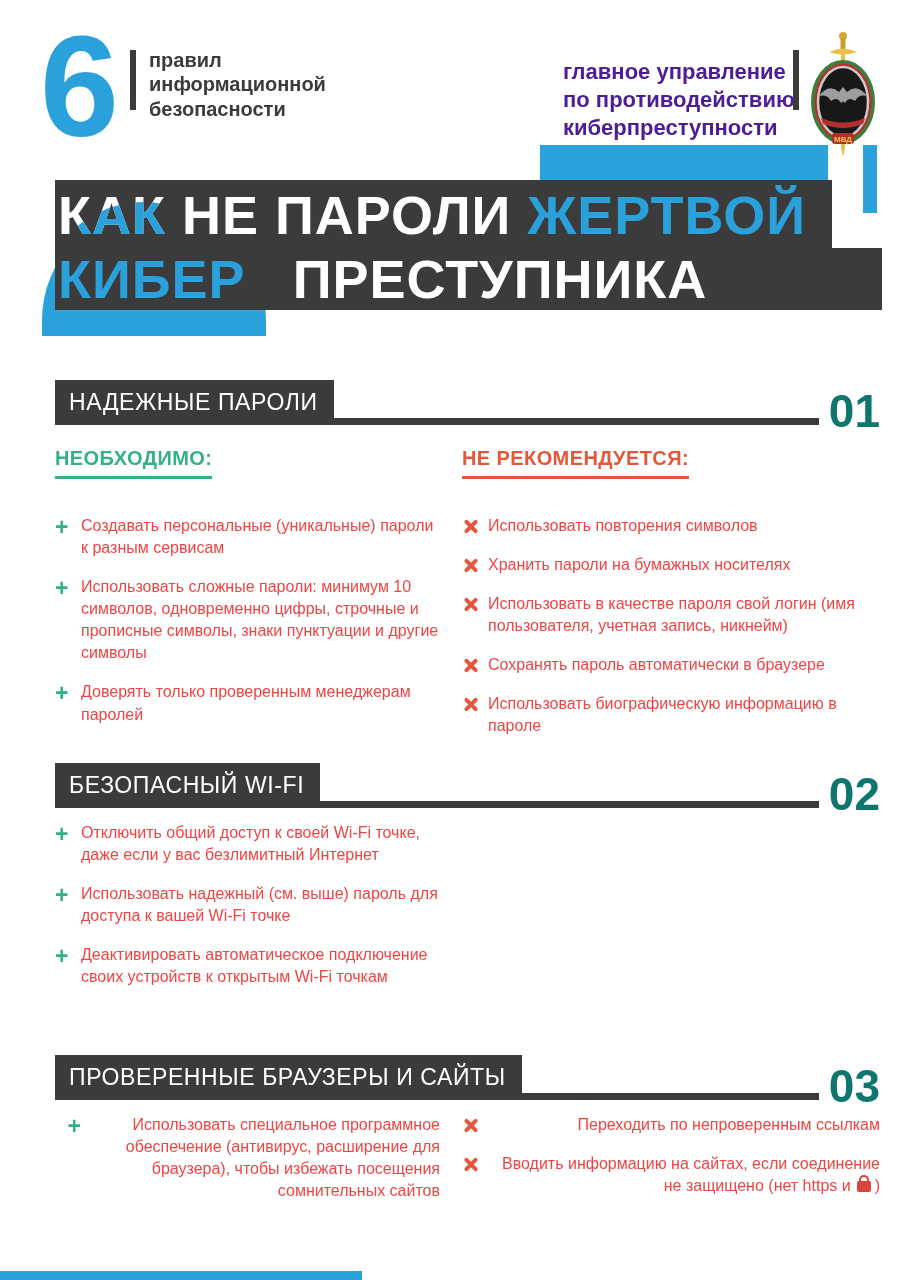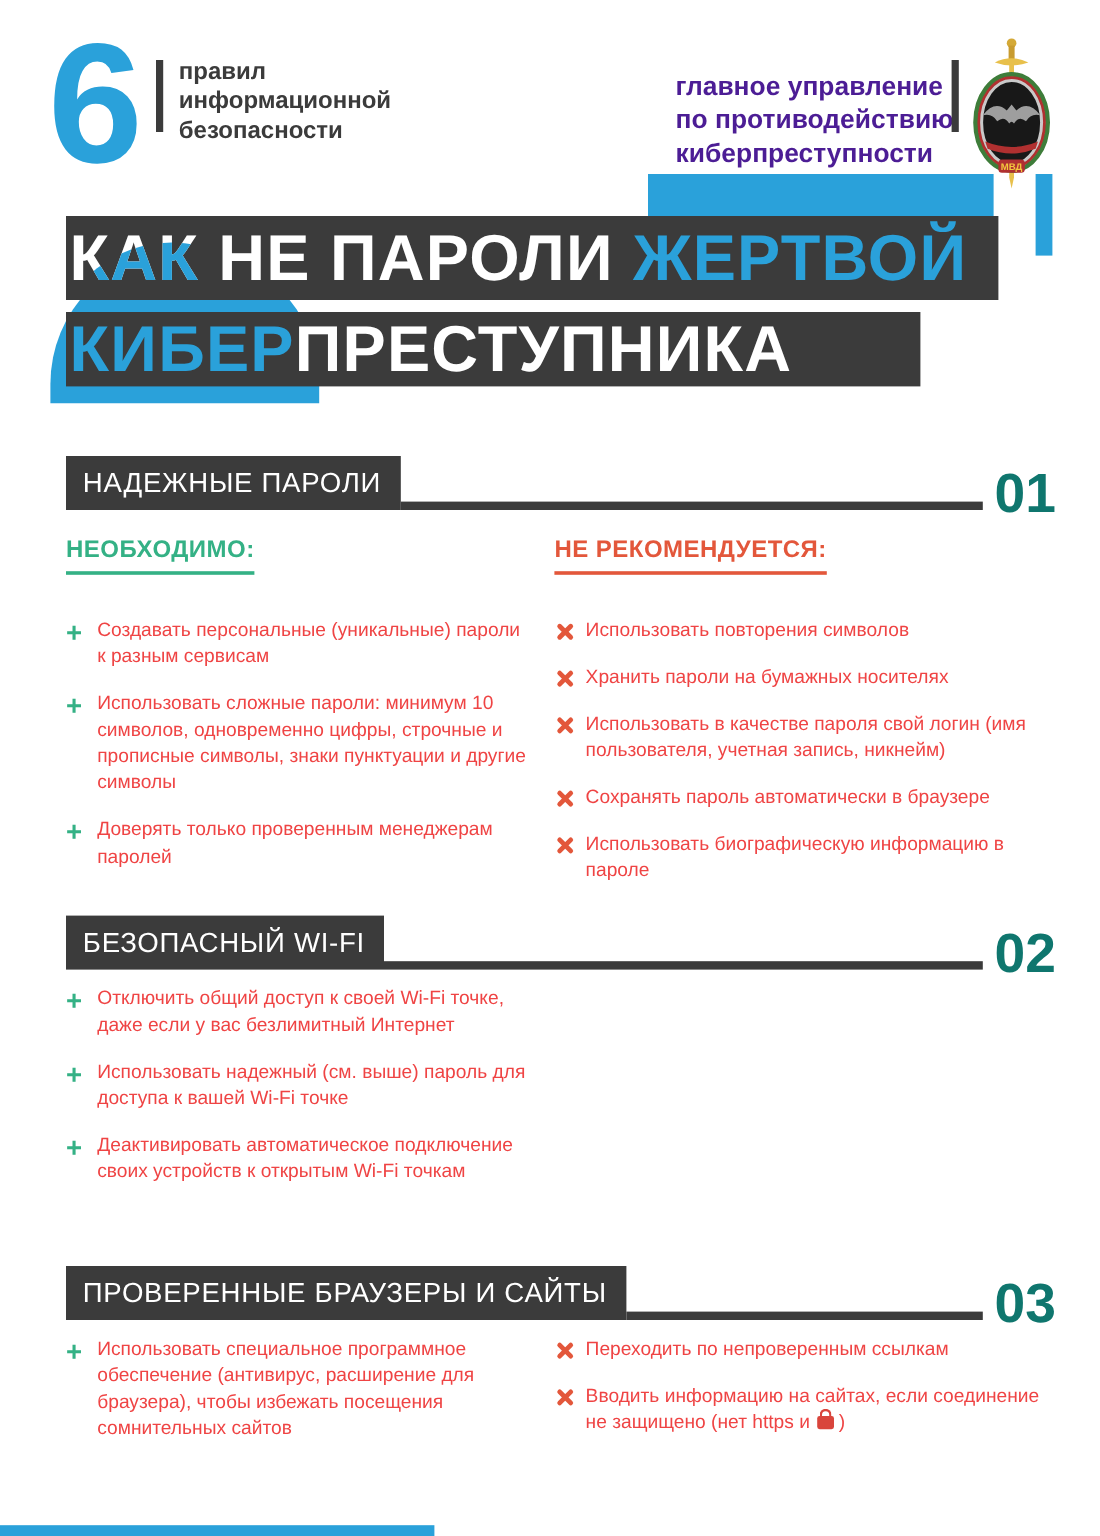--- a/index.html
+++ b/index.html
@@ -15,21 +15,21 @@
   .org-divider { position:absolute; left:793px; top:50px; width:6px; height:60px; background:#3B3B3B; }
   .emblem { position:absolute; left:805px; top:30px; }
 
   
   .blue-rect   { position:absolute; left:540px; top:145px; width:288px; height:70px; background:#2AA1DA; }
   .blue-vbar   { position:absolute; left:863px; top:145px; width:14px; height:68px; background:#2AA1DA; }
   .blue-dome   { position:absolute; left:42px; top:208px; width:224px; height:128px; background:#2AA1DA; border-radius:112px 112px 0 0; }
   .title-bar { position:absolute; left:55px; height:70px; background:#3B3B3B; display:flex; align-items:center; padding-left:3px;
                font-size:54px; font-weight:700; letter-spacing:1px; color:#ffffff; white-space:pre; }
   .title-bar.line1 { top:180px; width:777px; }
-  .title-bar.line2 { top:260px; width:712px; height:62px; }
+  .title-bar.line2 { top:248px; width:827px; height:62px;gap:47px; }
   .t-blue { color:#2AA1DA; }
   .kak { position:relative; display:inline-block; }
   .kak .kak-blue { position:absolute; left:0; top:0; color:#2AA1DA;
                    clip-path:ellipse(112px 128px at 85px 146px); }
 
   
   .section { position:absolute; left:55px; width:825px; }
   .sec-head { display:flex; align-items:flex-end; }
   .sec-box { background:#3B3B3B; color:#ffffff; font-size:23px; font-weight:400; letter-spacing:0.6px;
              padding:9px 16px 9px 14px; white-space:nowrap; }
@@ -170,21 +170,21 @@
           <span>Использовать надежный (см. выше) пароль для доступа к вашей Wi-Fi точке</span>
         </div>
         <div class="item">
           <span class="plus-icon"></span>
           <span>Деактивировать автоматическое подключение своих устройств к открытым Wi-Fi точкам</span>
         </div>
       </div>
     </div>
   </div>
 
-  <div class="section" style="top:1055px;">
+  <div class="section" style="top:1055px;text-align:right;">
     <div class="sec-head">
       <div class="sec-box">ПРОВЕРЕННЫЕ БРАУЗЕРЫ И САЙТЫ</div>
       <div class="sec-line"></div>
       <div class="sec-num">03</div>
     </div>
     <div class="cols tight">
       <div class="col">
         <div class="item">
           <span class="plus-icon"></span>
           <span>Использовать специальное программное обеспечение (антивирус, расширение для браузера), чтобы избежать посещения сомнительных сайтов</span>

